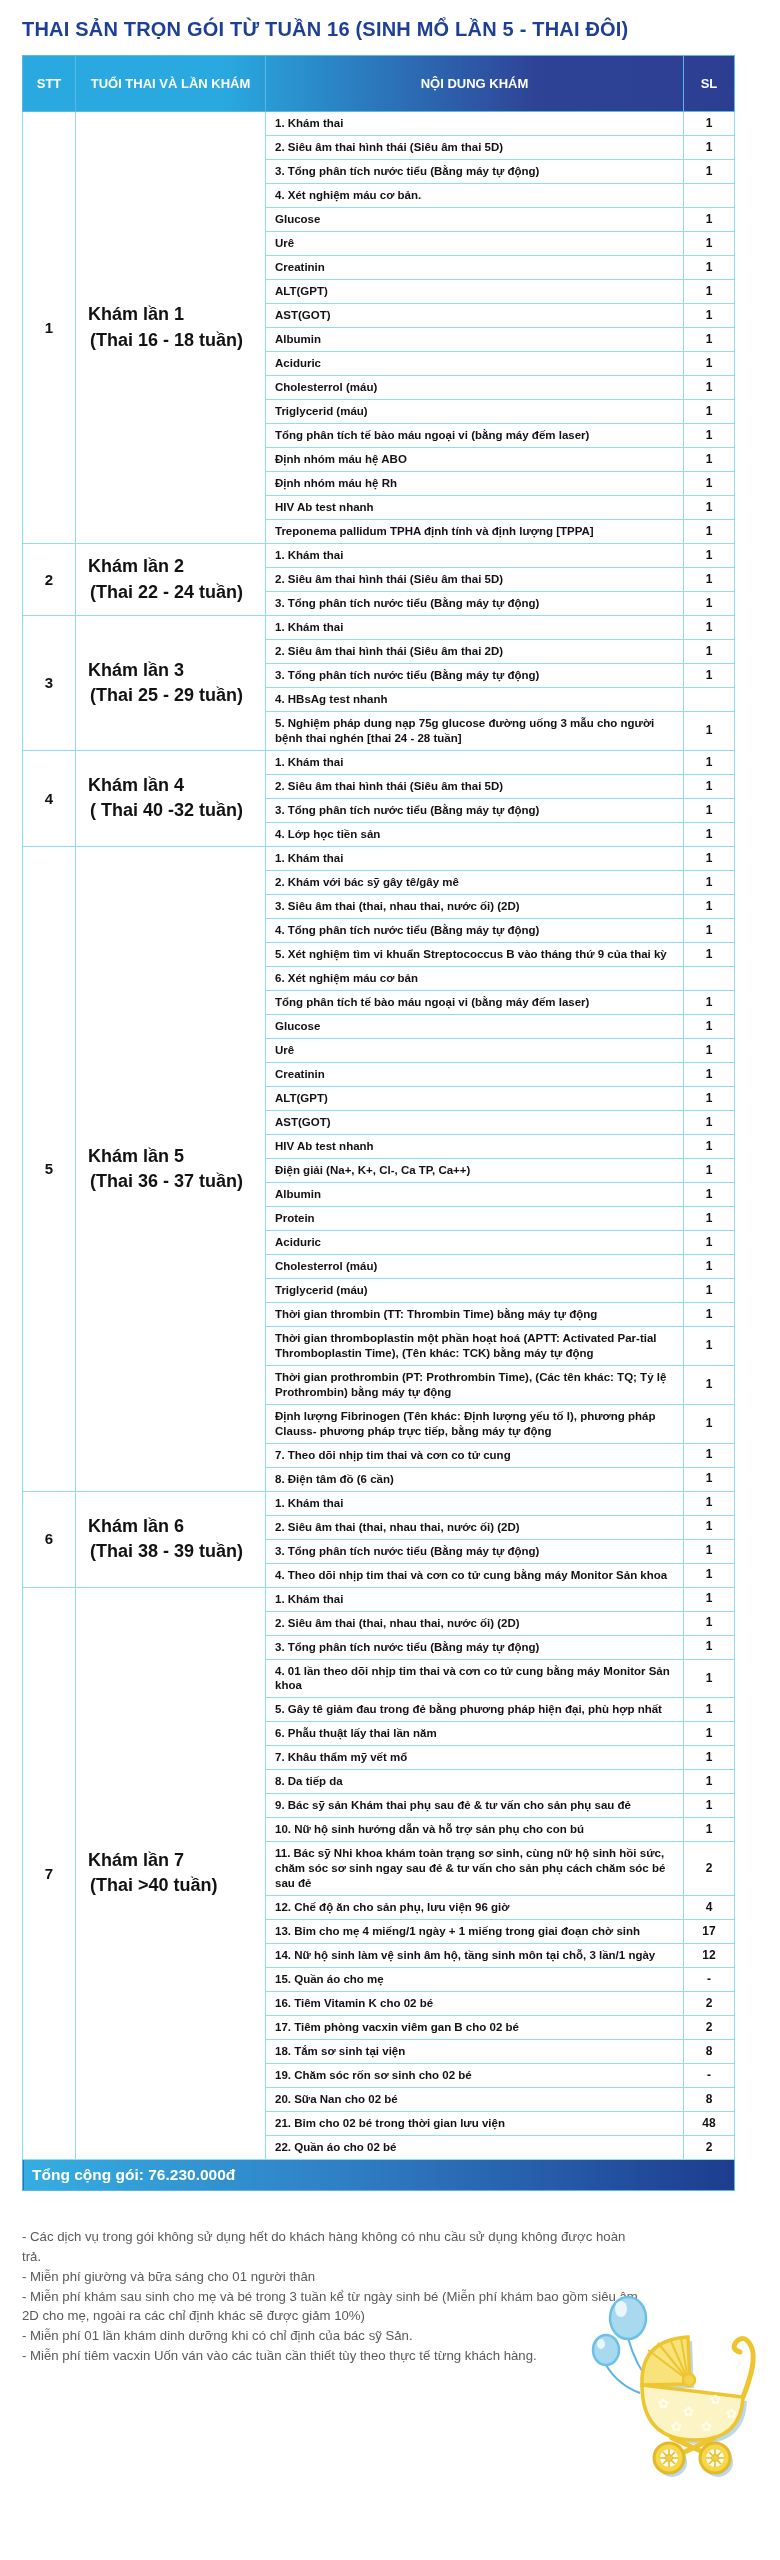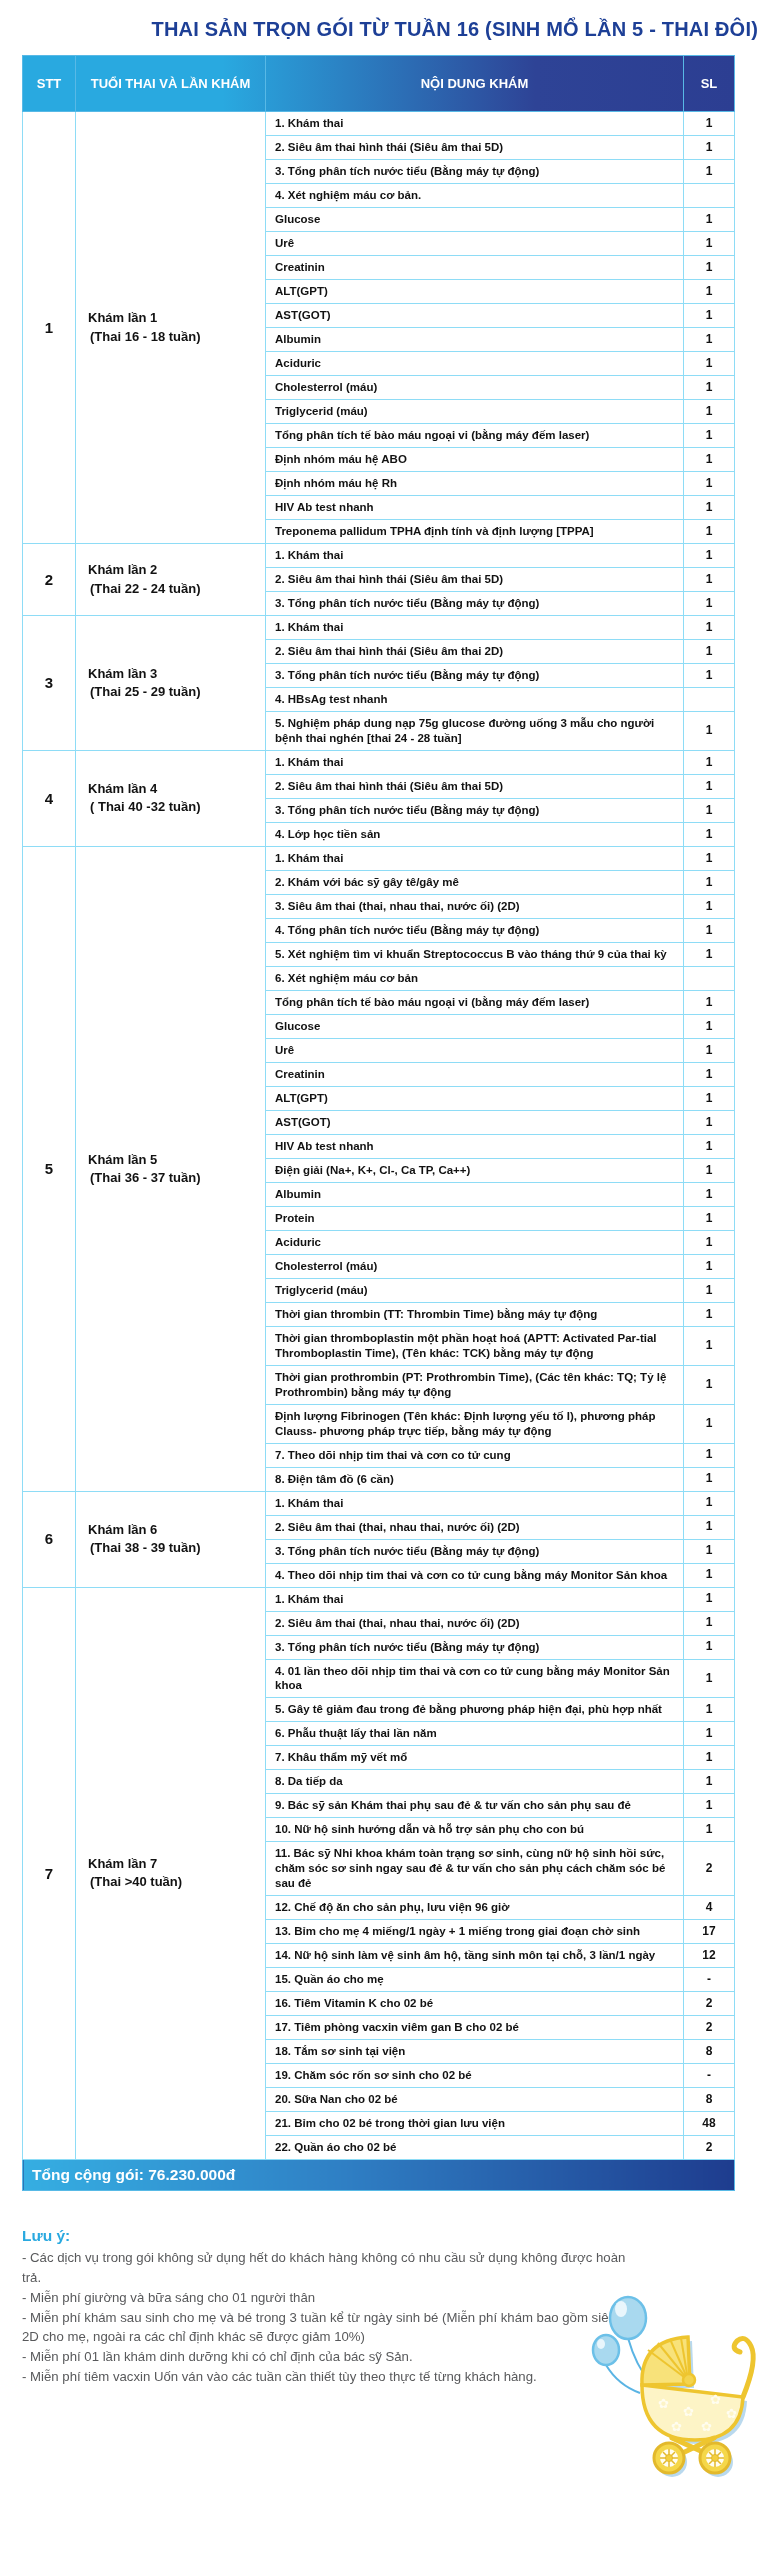--- a/index.html
+++ b/index.html
@@ -2,42 +2,42 @@
 <html><head>
 <meta charset="utf-8">
 <style>
   html,body{margin:0;padding:0;}
   body{
     width:780px;height:2560px;position:relative;overflow:hidden;
     background:#ffffff;font-family:"Liberation Sans",sans-serif;
   }
   .page{padding:0 22px;}
   .title{
-    text-align:right;padding-top:18px;margin-bottom:14px;
+    text-align:left;padding-top:18px;margin-bottom:14px;
     font-size:20px;font-weight:bold;color:#1d3f96;letter-spacing:.2px;
   }
   table.pkg{
     border-collapse:collapse;width:712px;table-layout:fixed;
   }
   table.pkg td, table.pkg th{
     border:1px solid #8edcf6;vertical-align:middle;box-sizing:border-box;
   }
   thead tr{
     background:linear-gradient(to right,#29a9e0 0%,#29a9e0 28%,#2e4396 72%,#2c3e92 100%);
   }
   th{
     color:#ffffff;font-size:13px;font-weight:bold;height:56px;
     border-color:#58b9e6 !important;
   }
   td{
     font-size:11.5px;font-weight:bold;color:#121212;
     padding:4px 8px 4px 9px;line-height:1.3;height:24px;
   }
   td.stt{ text-align:center;font-size:15px;padding:2px; }
-  td.vlabel{ font-size:13px;line-height:1.4;padding-left:12px; }
+  td.vlabel{ font-size:18px;line-height:1.4;padding-left:12px; }
   td.vlabel .sub{ padding-left:2px; }
   td.qty{ text-align:center;padding:2px;font-size:12px; }
   tfoot td.total{
     background:linear-gradient(to right,#35aee2 0%,#2f7fc4 45%,#1e3c8e 100%);
     color:#ffffff;font-size:15.5px;height:31px;
     border-color:#58b9e6;
   }
   .notes{ margin-top:36px;width:618px; }
   .notes-heading{ color:#29a9e0;font-weight:bold;font-size:15.5px;margin-bottom:3px; }
   .note-line{ color:#58595b;font-size:13.2px;line-height:1.5; }
@@ -427,21 +427,20 @@
         </tr>
       </tbody>
     <tfoot>
       <tr>
         <td class="total" colspan="4">Tổng cộng gói: 76.230.000đ</td>
       </tr>
     </tfoot>
   </table>
 
   <div class="notes">
-    <div class="notes-heading">Lưu ý:</div>
     <div id="notes-list">
         <div class="note-line">- Các dịch vụ trong gói không sử dụng hết do khách hàng không có nhu cầu sử dụng không được hoàn trả.</div>
         <div class="note-line">- Miễn phí giường và bữa sáng cho 01 người thân</div>
         <div class="note-line">- Miễn phí khám sau sinh cho mẹ và bé trong 3 tuần kể từ ngày sinh bé (Miễn phí khám bao gồm siêu âm 2D cho mẹ, ngoài ra các chỉ định khác sẽ được giảm 10%)</div>
         <div class="note-line">- Miễn phí 01 lần khám dinh dưỡng khi có chỉ định của bác sỹ Sản.</div>
         <div class="note-line">- Miễn phí tiêm vacxin Uốn ván vào các tuần cần thiết tùy theo thực tế từng khách hàng.</div>
       </div>
   </div>
 
 </div>

